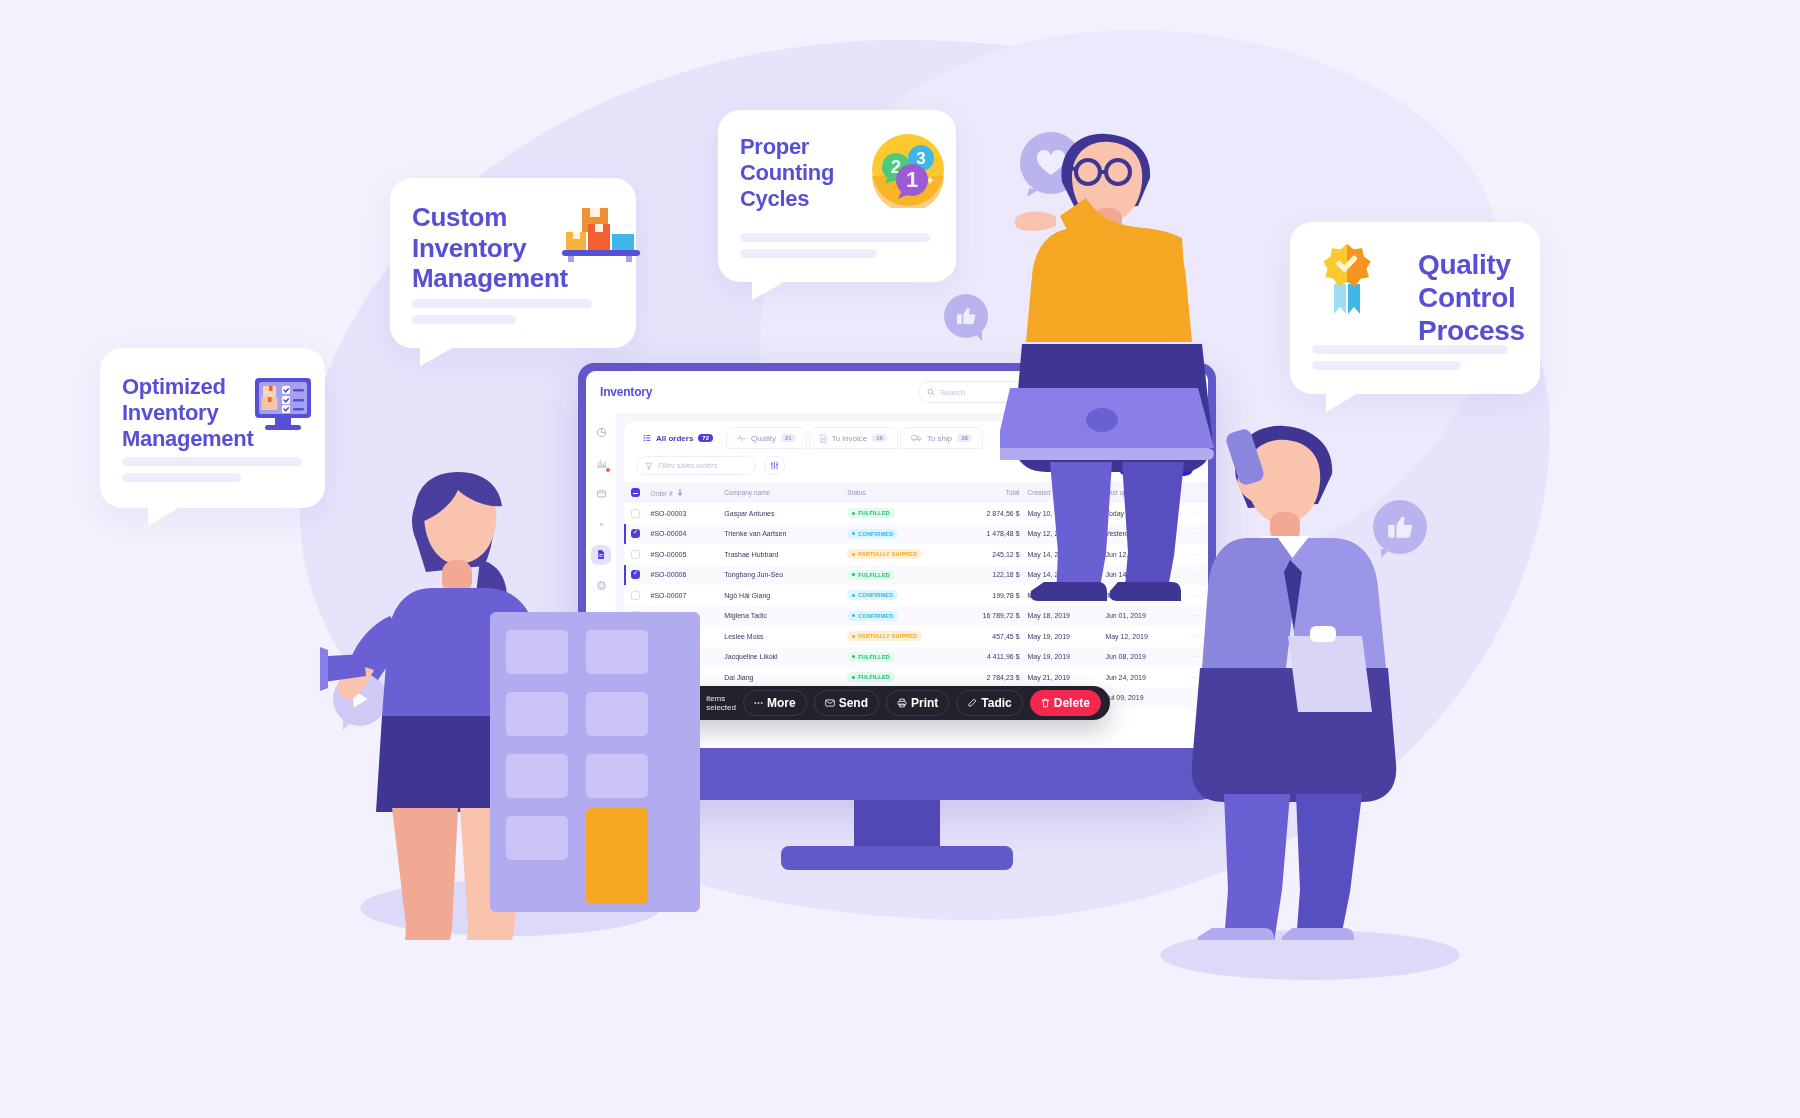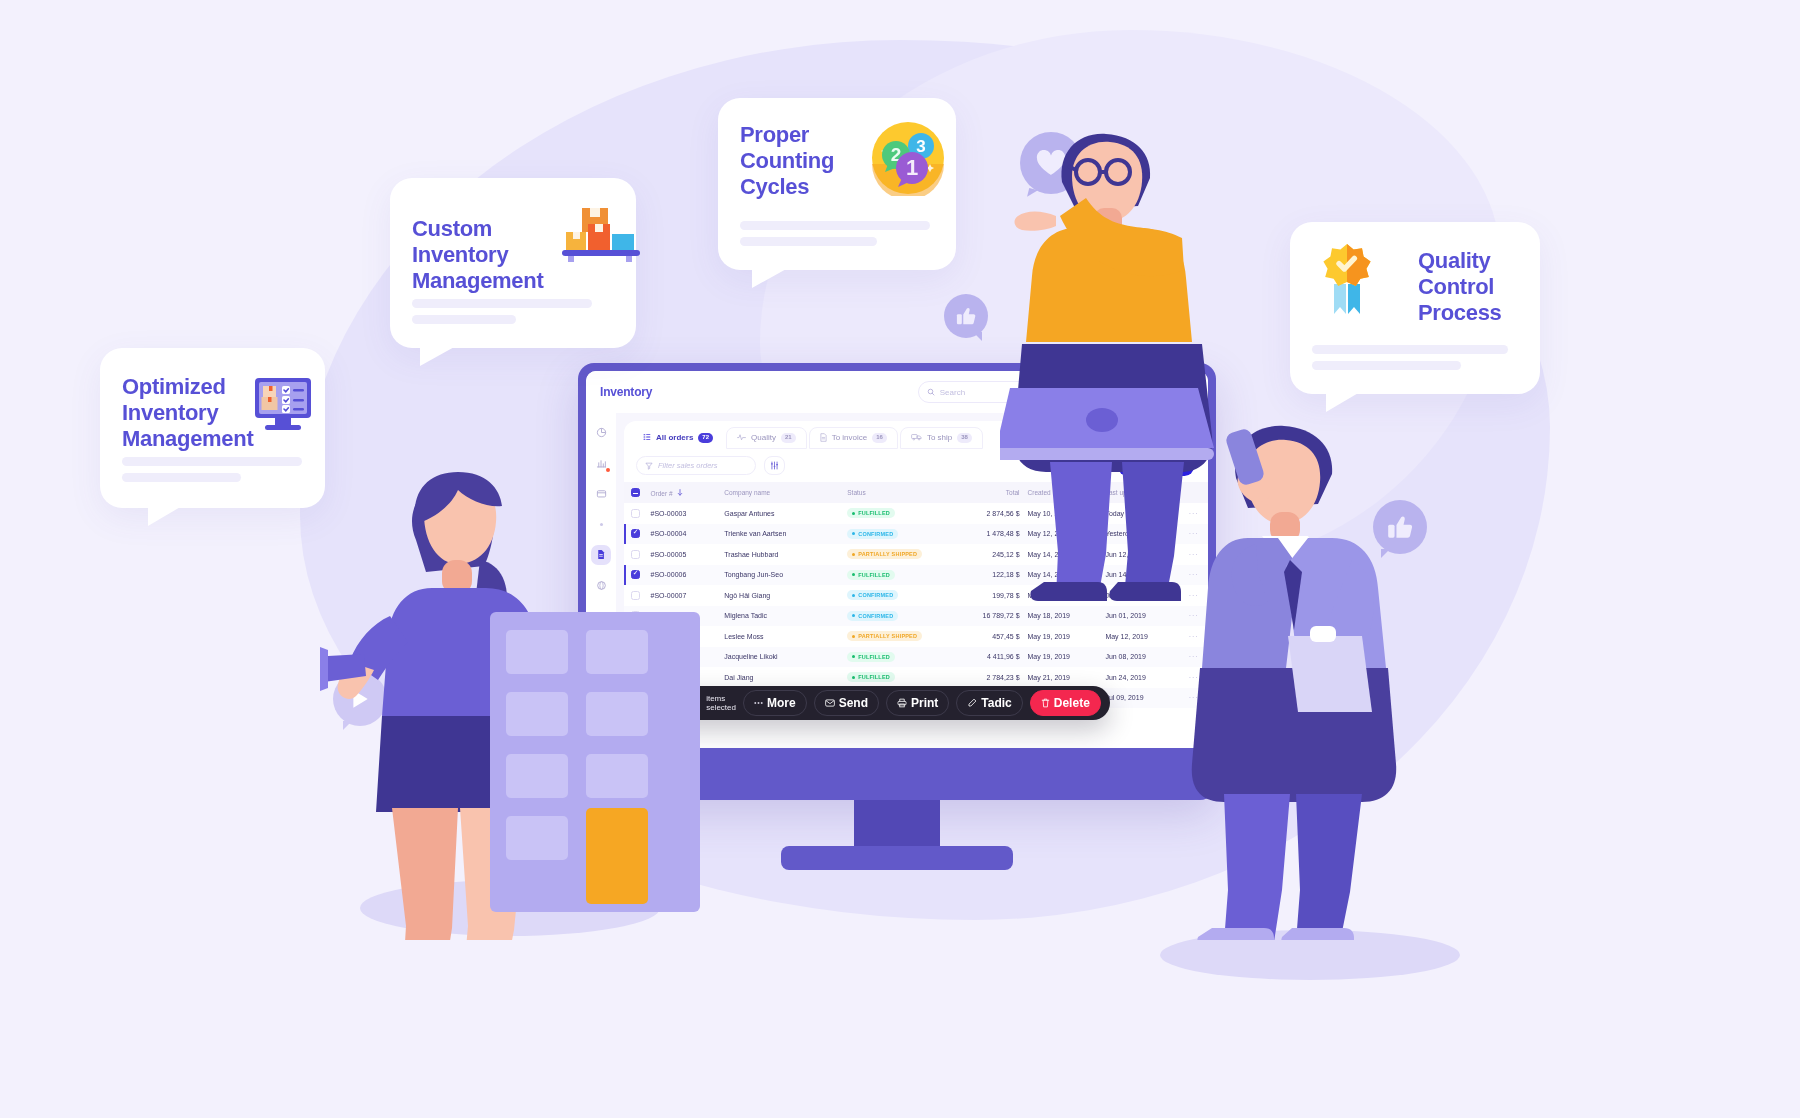--- a/index.html
+++ b/index.html
@@ -45,41 +45,41 @@
   #card-optimized .title{ font-size:22px; padding:26px 0 0 22px; width:150px;}
   #card-optimized .skel-wrap{ position:absolute; left:22px; bottom:26px; width:180px;}
   #card-optimized .tail{
     left:48px; bottom:-18px;
     border-left:0 solid transparent; border-right:34px solid transparent;
     border-top:20px solid #ffffff;
   }
 
   
   #card-custom{ left:390px; top:178px; width:246px; height:170px; }
-  #card-custom .title{ font-size:22px; padding:38px 0 0 22px; width:170px;}
+  #card-custom .title{ font-size:26px; padding:24px 0 0 22px; width:170px;}
   #card-custom .skel-wrap{ position:absolute; left:22px; bottom:24px; width:180px;}
   #card-custom .tail{
     left:30px; bottom:-18px;
     border-right:36px solid transparent;
     border-top:20px solid #ffffff;
   }
 
   
-  #card-counting{ left:718px; top:98px; width:238px; height:172px; }
+  #card-counting{ left:718px; top:110px; width:238px; height:172px; }
   #card-counting .title{ font-size:22px; padding:24px 0 0 22px; width:120px;}
   #card-counting .skel-wrap{ position:absolute; left:22px; bottom:24px; width:190px;}
   #card-counting .tail{
     left:34px; bottom:-18px;
     border-right:36px solid transparent;
     border-top:20px solid #ffffff;
   }
 
   
   #card-quality{ left:1290px; top:222px; width:250px; height:172px; }
-  #card-quality .title{ font-size:22px; position:absolute; left:128px; top:26px; width:110px;}
+  #card-quality .title{ font-size:28px; position:absolute; left:128px; top:26px; width:110px;}
   #card-quality .skel-wrap{ position:absolute; left:22px; bottom:24px; width:196px;}
   #card-quality .tail{
     left:36px; bottom:-18px;
     border-right:34px solid transparent;
     border-top:20px solid #ffffff;
   }
 
   
   #monitor{ position:absolute; left:578px; top:363px; width:638px; height:437px; }
   .mon-frame{
@@ -141,21 +141,21 @@
   }
 
   .content{ flex:1; position:relative; padding:8px 0 0 8px; }
   .panel{
     position:absolute; left:8px; right:0; top:8px; bottom:0;
     background:#fff; border-radius:12px 0 0 0;
   }
 
   .tabs{ display:flex; align-items:flex-end; height:28px; padding-left:8px; gap:2px; }
   .tab{
-    display:flex; gap:5px; padding:5px 10px;
+    display:flex; align-items:center; gap:5px; padding:5px 10px;
     font-size:8px; color:#9b95be; border-radius:8px 8px 0 0; height:22px;
     border:1px solid transparent;
   }
   .tab.active{ color:#443bbd; font-weight:bold; }
   .tab .badge{
     font-size:6px; padding:1px 4px; border-radius:7px;
     background:#eeebfb; color:#9b95be; font-weight:bold;
   }
   .tab.active .badge{ background:#4a3ddb; color:#fff; }
   .tab:not(.active){ border-color:#f0eefa; }

